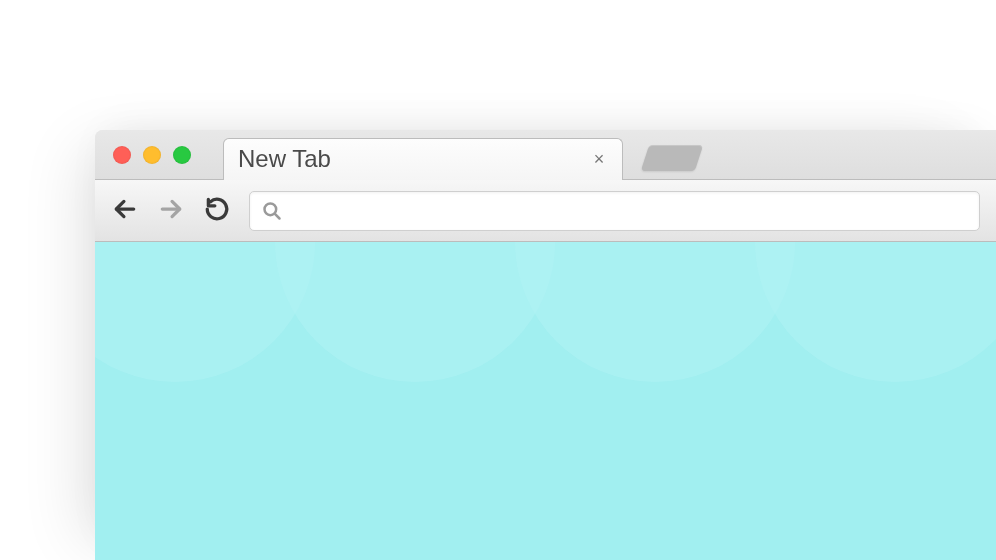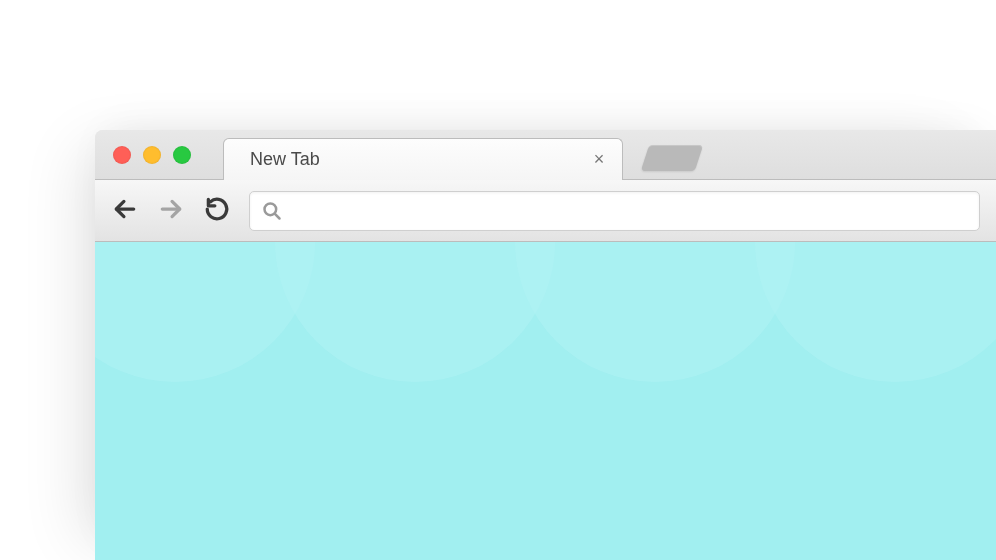--- a/index.html
+++ b/index.html
@@ -58,24 +58,23 @@
       border-bottom: none;
       border-top-left-radius: 6px;
       border-top-right-radius: 6px;
       display: flex;
       align-items: center;
       padding: 0 14px;
       width: 400px;
       flex-shrink: 0;
     }
     .tab-title {
-      font-size: 18px;
+      font-size: 24px;
       color: #4a4a4a;
       flex: 1;
-      margin-left: 12px;
     }
     .tab-close {
       width: 18px;
       height: 18px;
       display: flex;
       align-items: center;
       justify-content: center;
       color: #777;
       font-size: 18px;
     }

